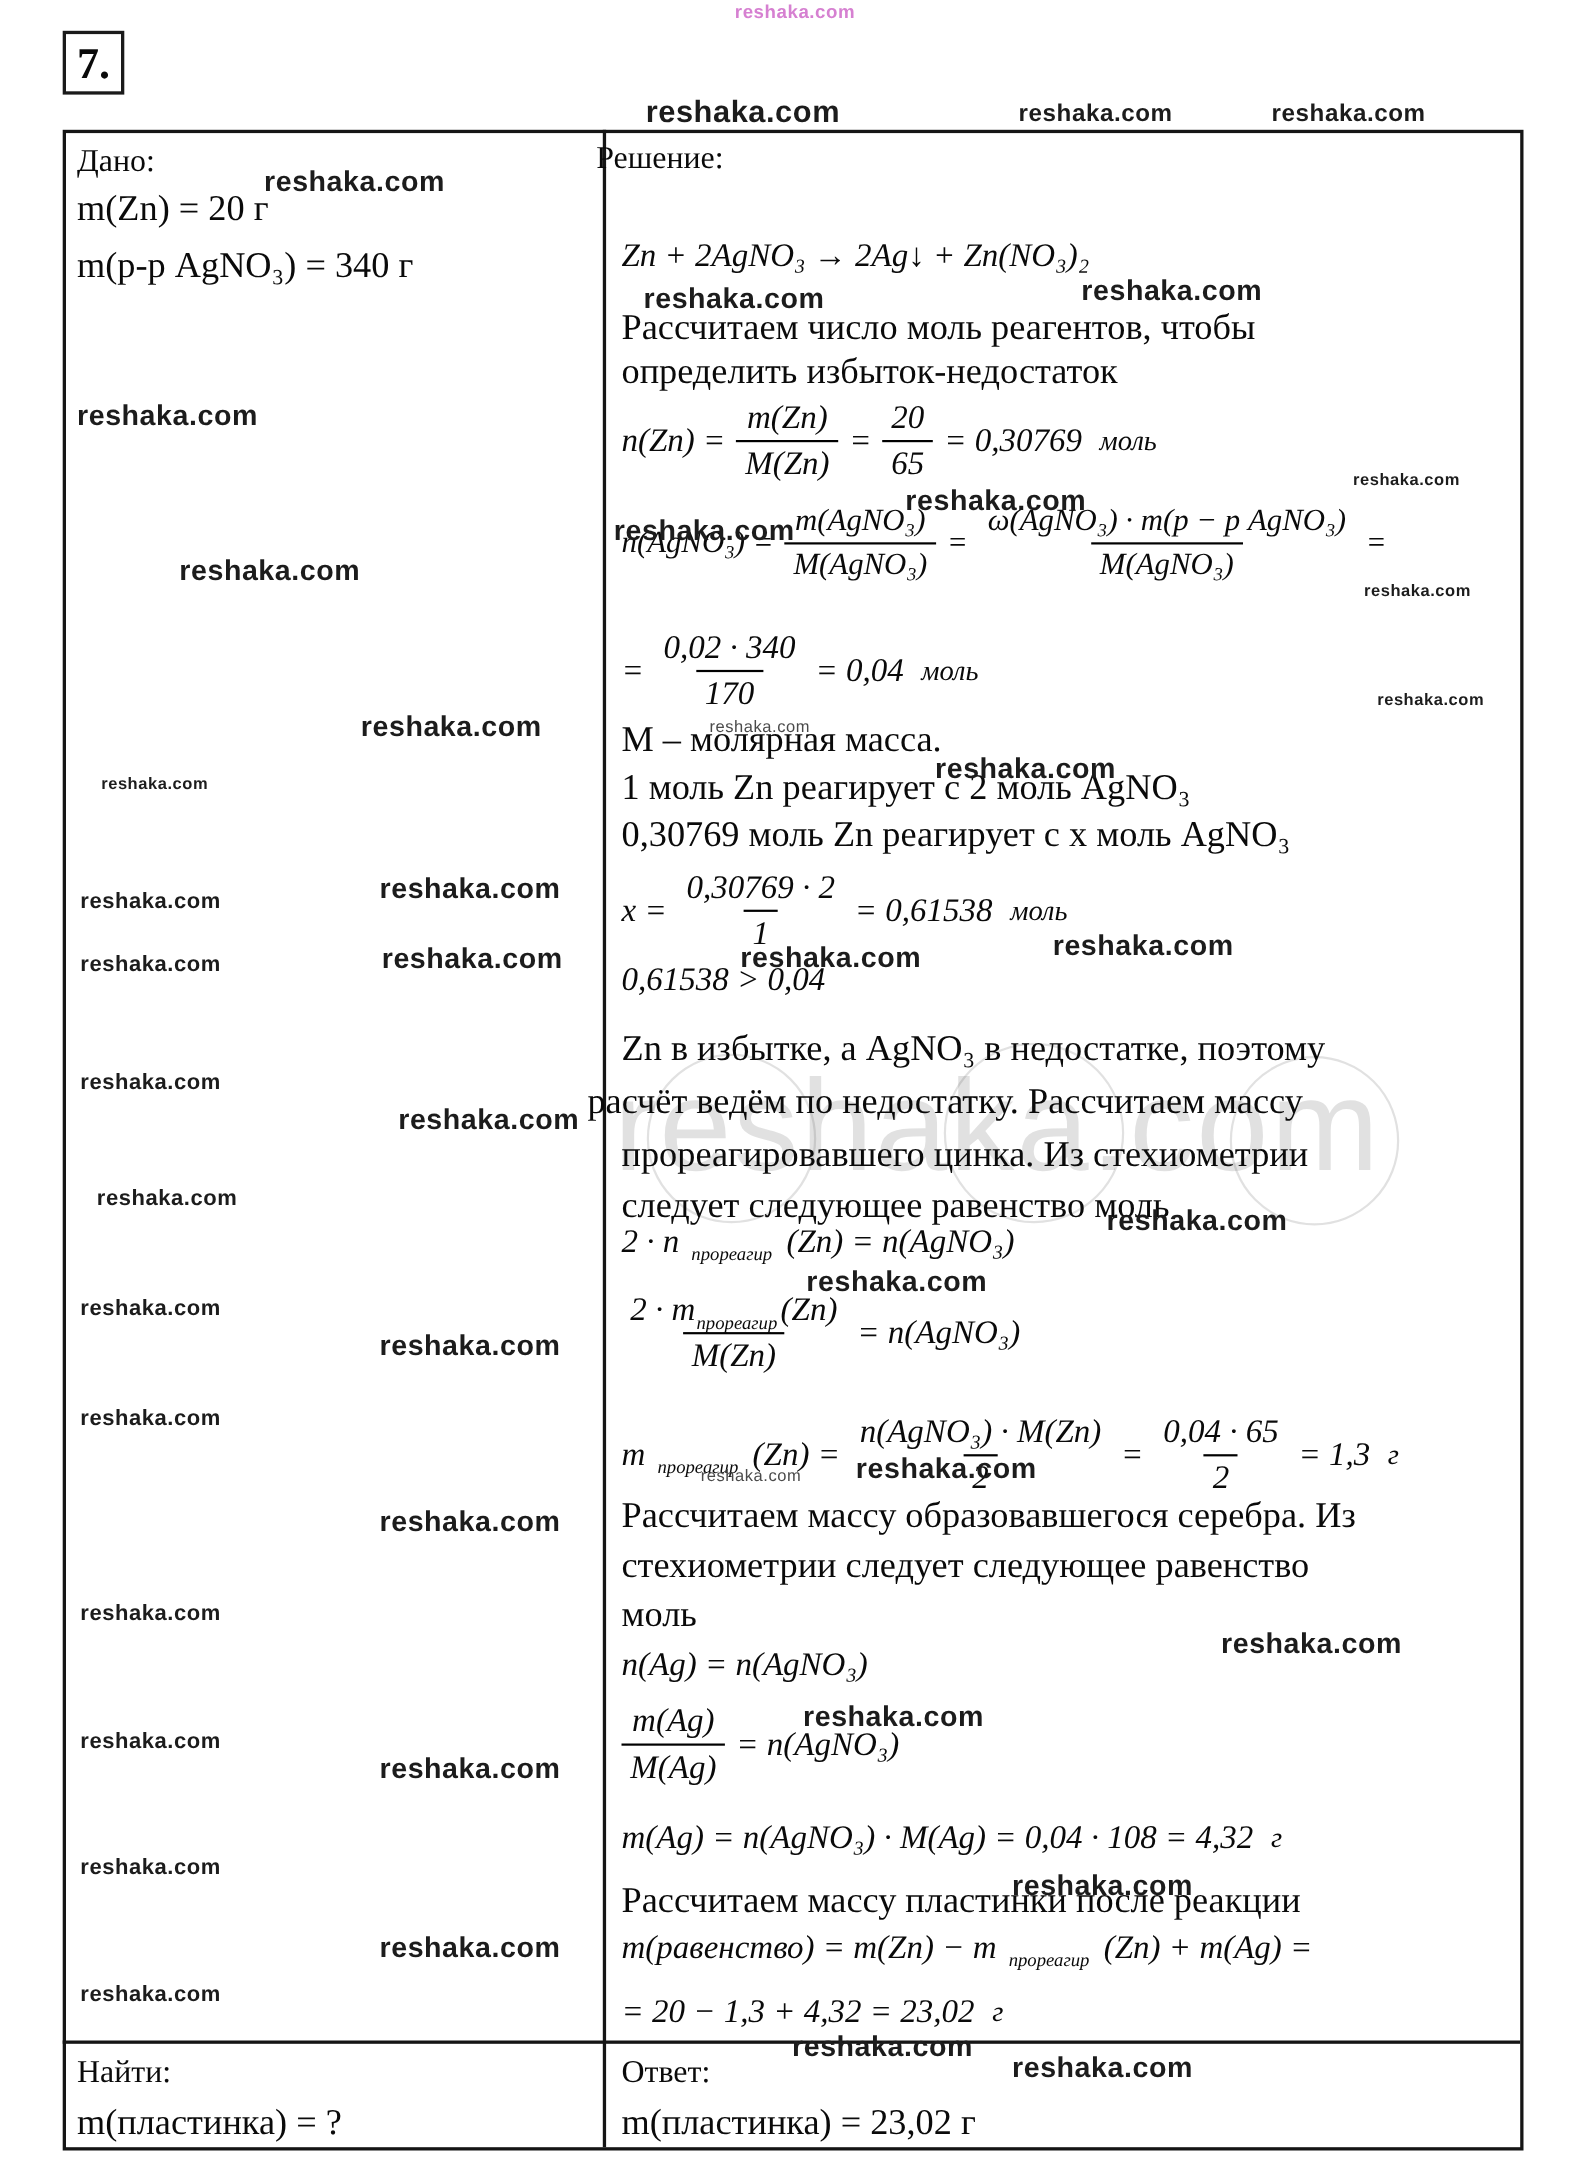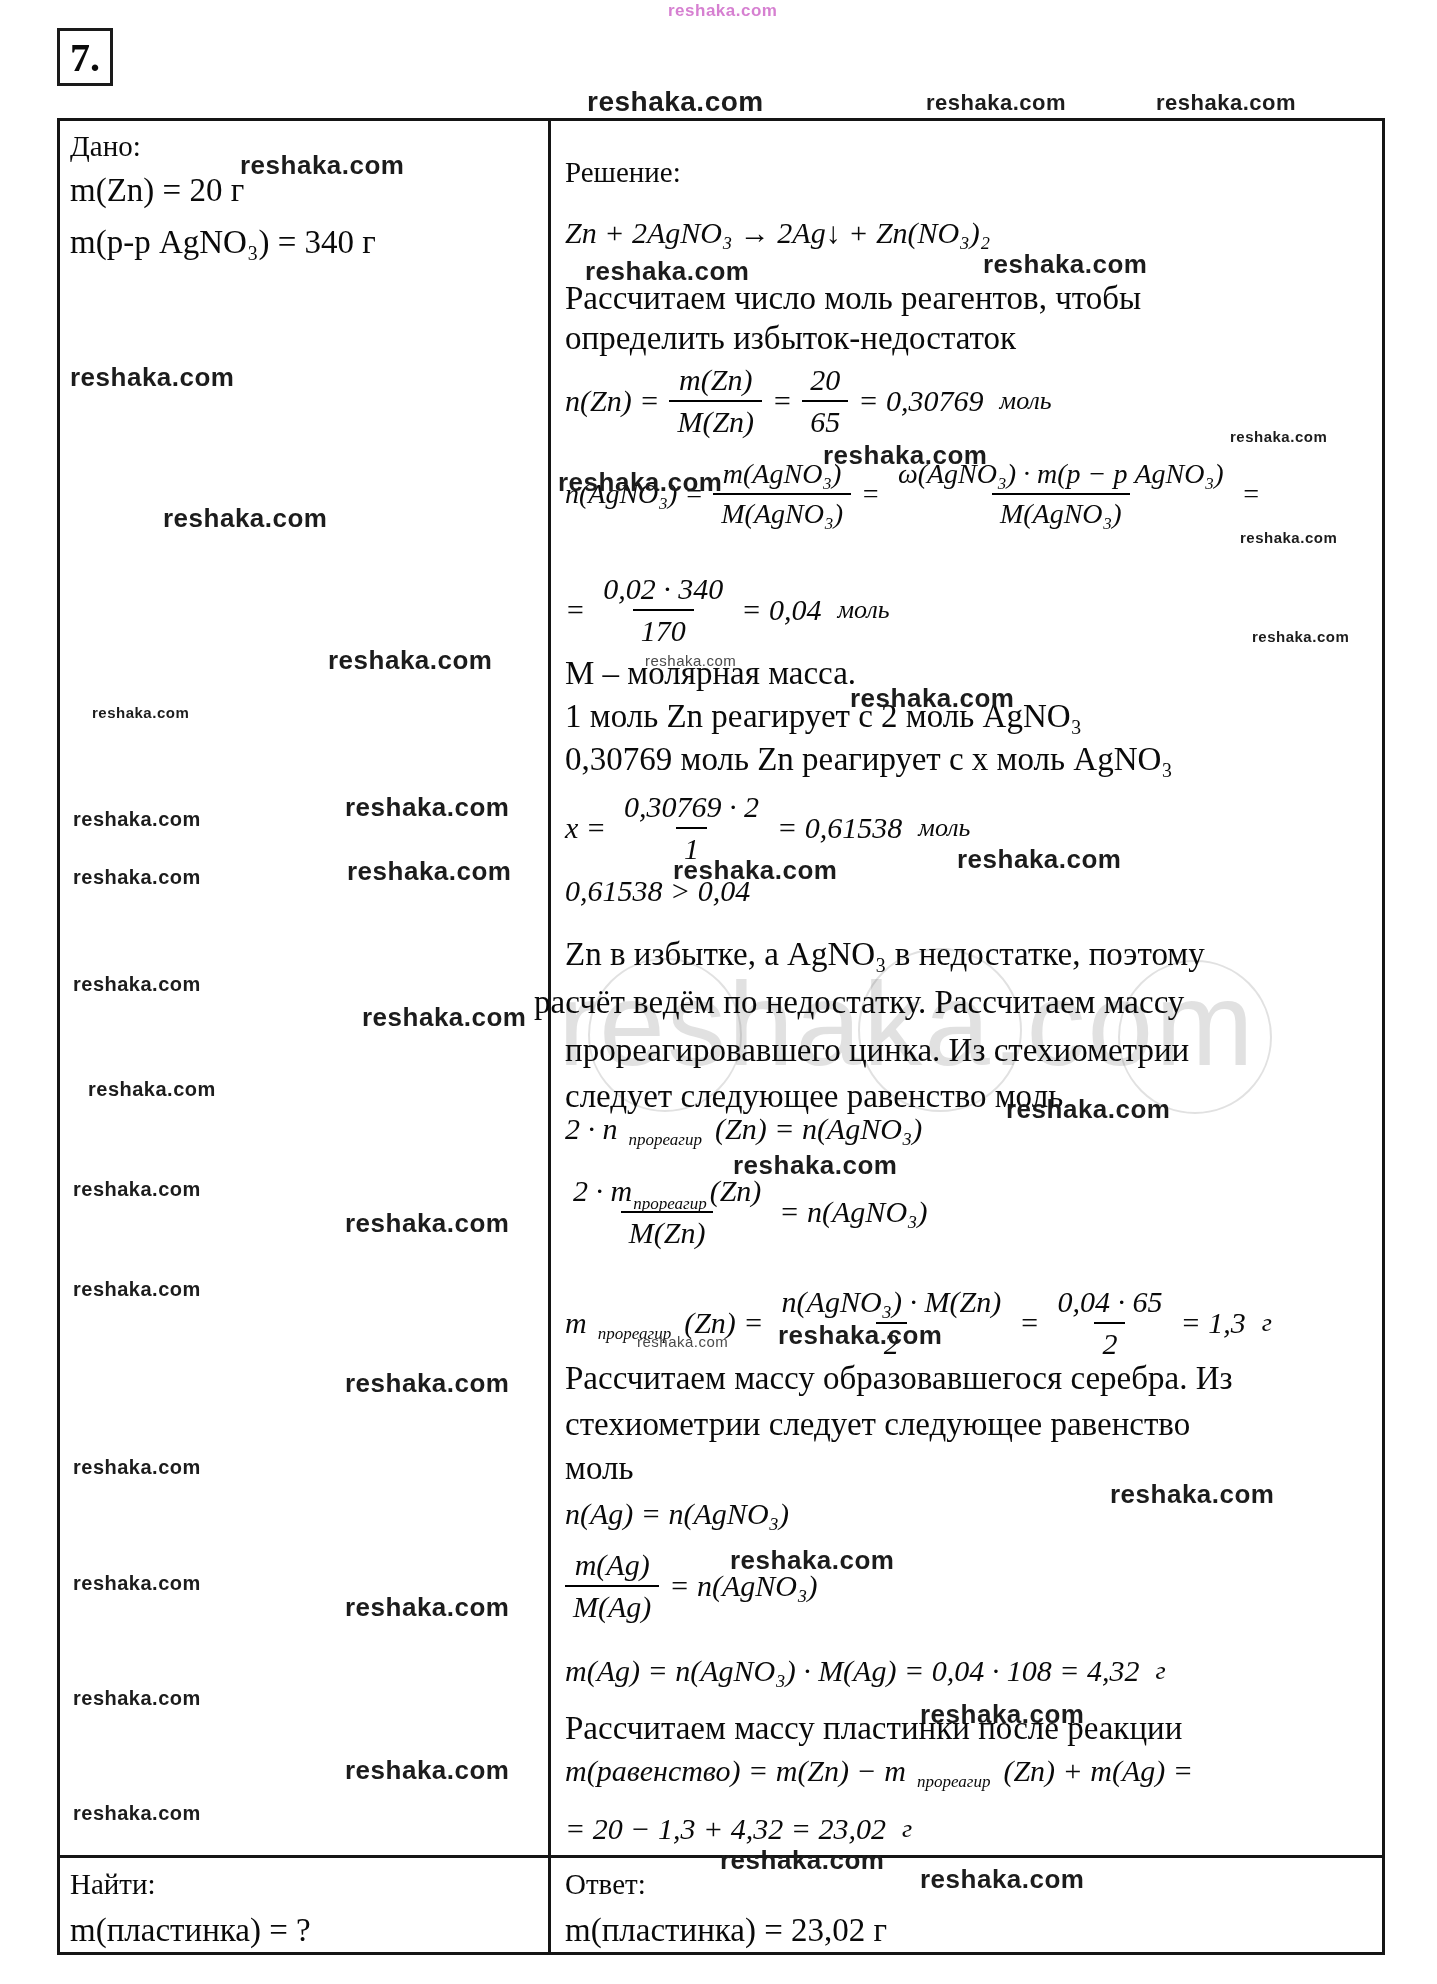--- a/index.html
+++ b/index.html
@@ -72,21 +72,21 @@
     <div class="gcircle" style="left:560px; top:12px; width:150px; height:150px;"></div>
   </div>
 
   <div class="line head" style="left:70px; top:130px;">Дано:</div>
   <div class="line" style="left:70px; top:172px;">m(Zn) = 20 г</div>
   <div class="line" style="left:70px; top:224px;">m(р-р AgNO₃) = 340 г</div>
 
   <div class="line head" style="left:70px; top:1868px;">Найти:</div>
   <div class="line" style="left:70px; top:1912px;">m(пластинка) = ?</div>
 
-  <div class="line head" style="left:565px; top:128px;margin-top:28px;">Решение:</div>
+  <div class="line head" style="left:542px; top:128px;">Решение:</div>
 
   <div class="math" style="left:565px; top:216px;">
     <span>Zn + 2AgNO₃ → 2Ag↓ + Zn(NO₃)₂</span>
   </div>
 
   <div class="line" style="left:565px; top:320px;">определить избыток-недостаток</div>
   <div class="line" style="left:565px; top:280px;">Рассчитаем число моль реагентов, чтобы</div>
 
   <div class="math" style="left:565px; top:363px;">
     <span>n(Zn) =</span>

